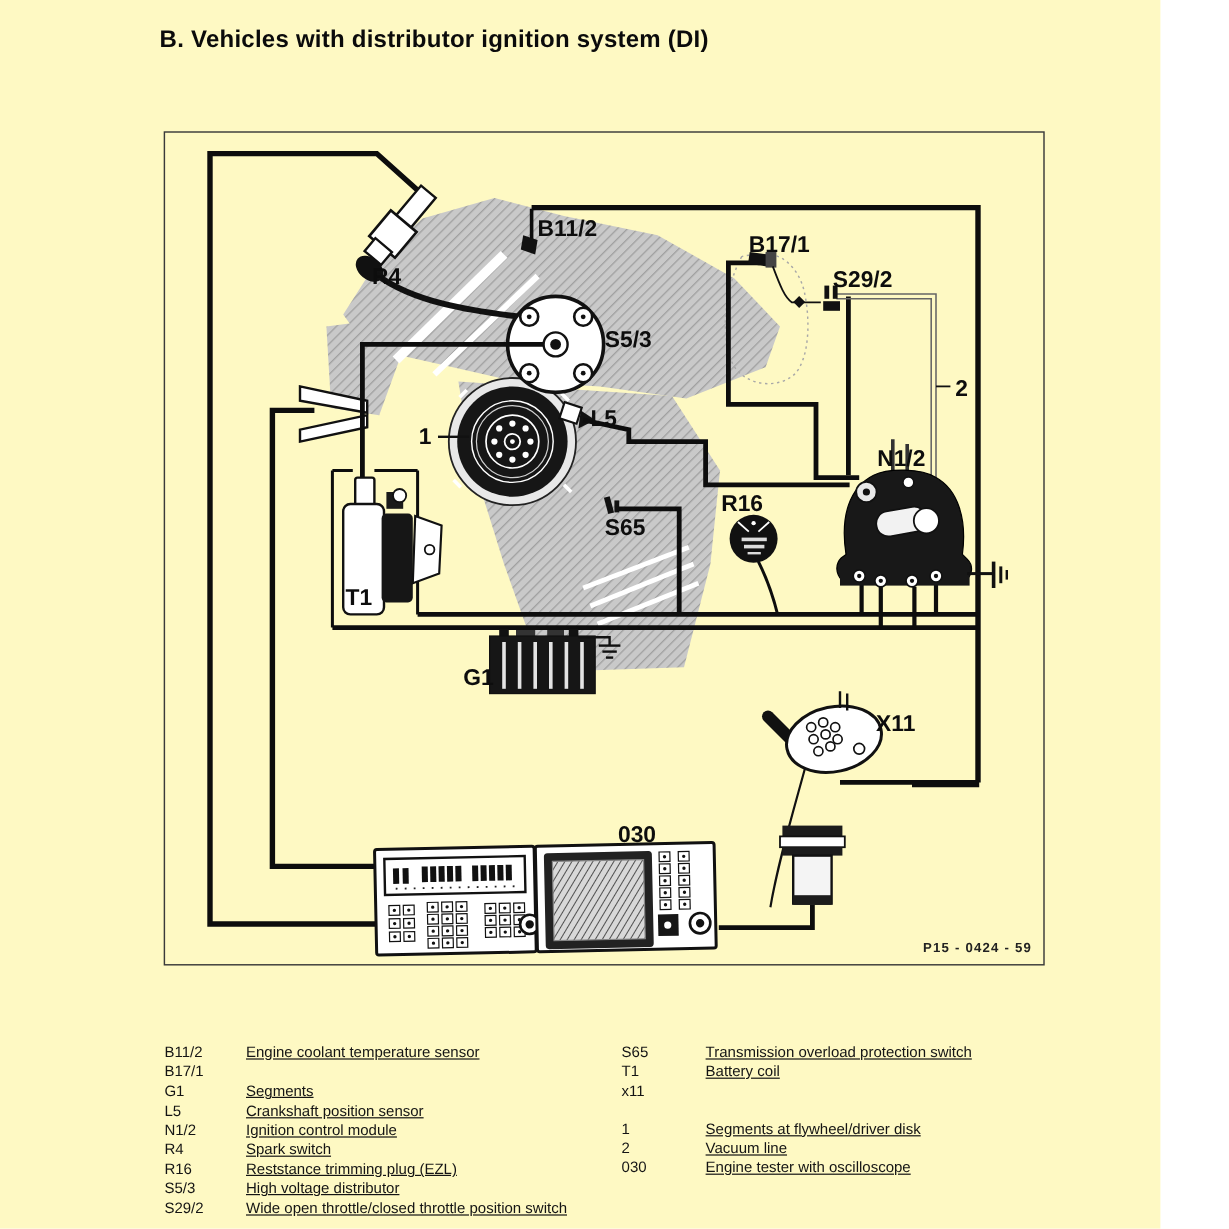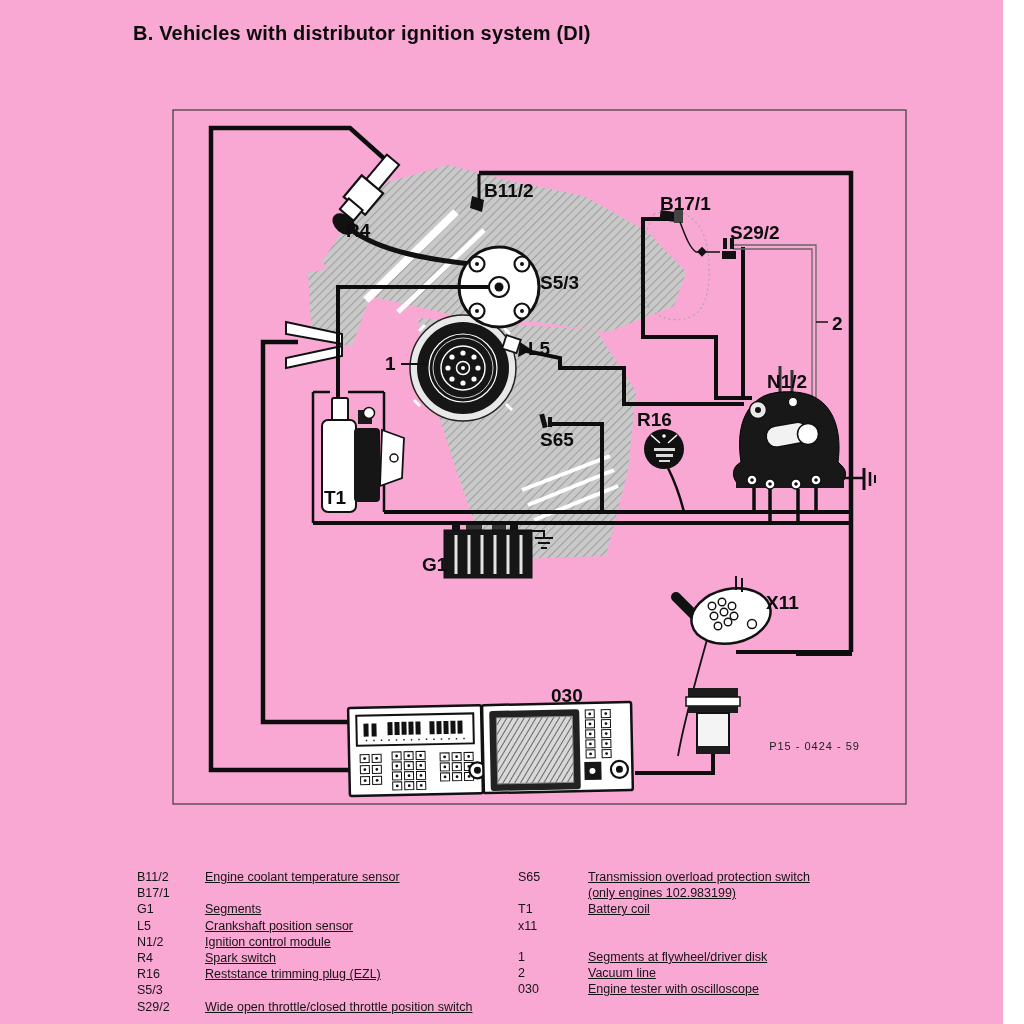--- a/index.html
+++ b/index.html
@@ -1,21 +1,21 @@
 <!DOCTYPE html>
 <html><head>
 <meta charset="utf-8">
 <style>
   html,body{margin:0;padding:0;background:#ffffff;}
-  #page{position:relative;width:967px;height:1024px;background:#f9a8d4;overflow:hidden;
-        font-family:"Liberation Sans", sans-serif;color:#111;padding-left:36px;}
+  #page{position:relative;width:967px;height:1024px;background:#fef9c3;overflow:hidden;
+        font-family:"Liberation Sans", sans-serif;color:#111;}
   #title{position:absolute;left:133px;top:22px;font-size:20px;font-weight:bold;
          letter-spacing:0.2px;color:#0b0b0b;}
-  #figcode{position:absolute;left:720px;top:740px;width:140px;text-align:right;
-           font-size:11px;font-weight:normal;letter-spacing:1px;color:#222;}
+  #figcode{position:absolute;left:720px;top:784px;width:140px;text-align:right;
+           font-size:11px;font-weight:bold;letter-spacing:1px;color:#222;}
   #legend{position:absolute;left:137px;top:869px;width:760px;font-size:12.5px;line-height:16.2px;color:#141414;}
   .leg-col{position:absolute;top:0;}
   #leg-left{left:0;width:372px;}
   #leg-right{left:381px;width:379px;}
   .leg-row{display:flex;}
   .leg-row.gap{margin-top:15px;}
   .leg-code{flex:0 0 68px;}
   #leg-right .leg-code{flex:0 0 70px;}
   .leg-desc{flex:1;text-decoration:underline;}
   svg text{font-family:"Liberation Sans", sans-serif;}
@@ -374,34 +374,34 @@
       <div class="leg-row">
           <span class="leg-code">R4</span>
           <span class="leg-desc">Spark switch</span>
         </div>
       <div class="leg-row">
           <span class="leg-code">R16</span>
           <span class="leg-desc">Reststance trimming plug (EZL)</span>
         </div>
       <div class="leg-row">
           <span class="leg-code">S5/3</span>
+          <span class="leg-desc">High voltage distributor</span>
         </div>
       <div class="leg-row">
           <span class="leg-code">S29/2</span>
           <span class="leg-desc">Wide open throttle/closed throttle position switch</span>
         </div>
     </div>
     <div id="leg-right" class="leg-col">
       <div class="leg-row">
           <span class="leg-code">S65</span>
           <span class="leg-desc">Transmission overload protection switch</span>
         </div>
       <div class="leg-row">
           <span class="leg-code"></span>
-          <span class="leg-desc">(only engines 102.983199)</span>
         </div>
       <div class="leg-row">
           <span class="leg-code">T1</span>
           <span class="leg-desc">Battery coil</span>
         </div>
       <div class="leg-row">
           <span class="leg-code">x11</span>
         </div>
       <div class="leg-row gap">
           <span class="leg-code">1</span>

